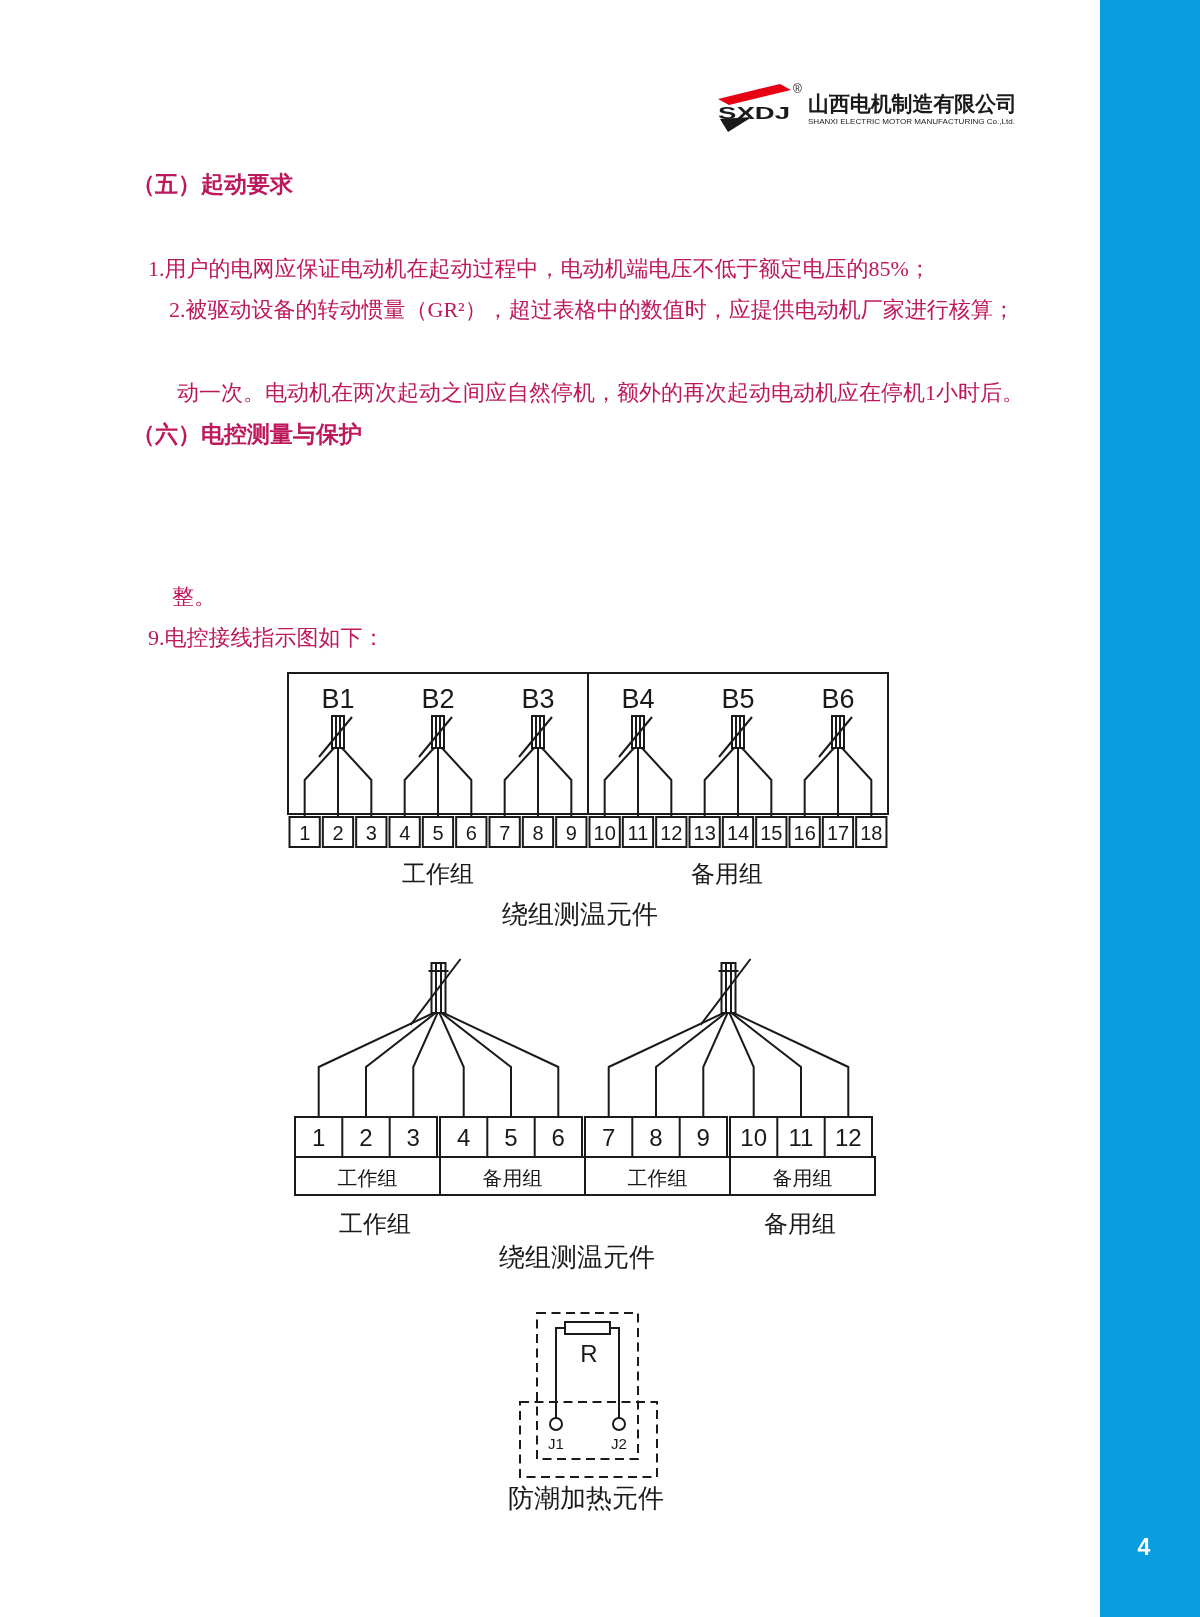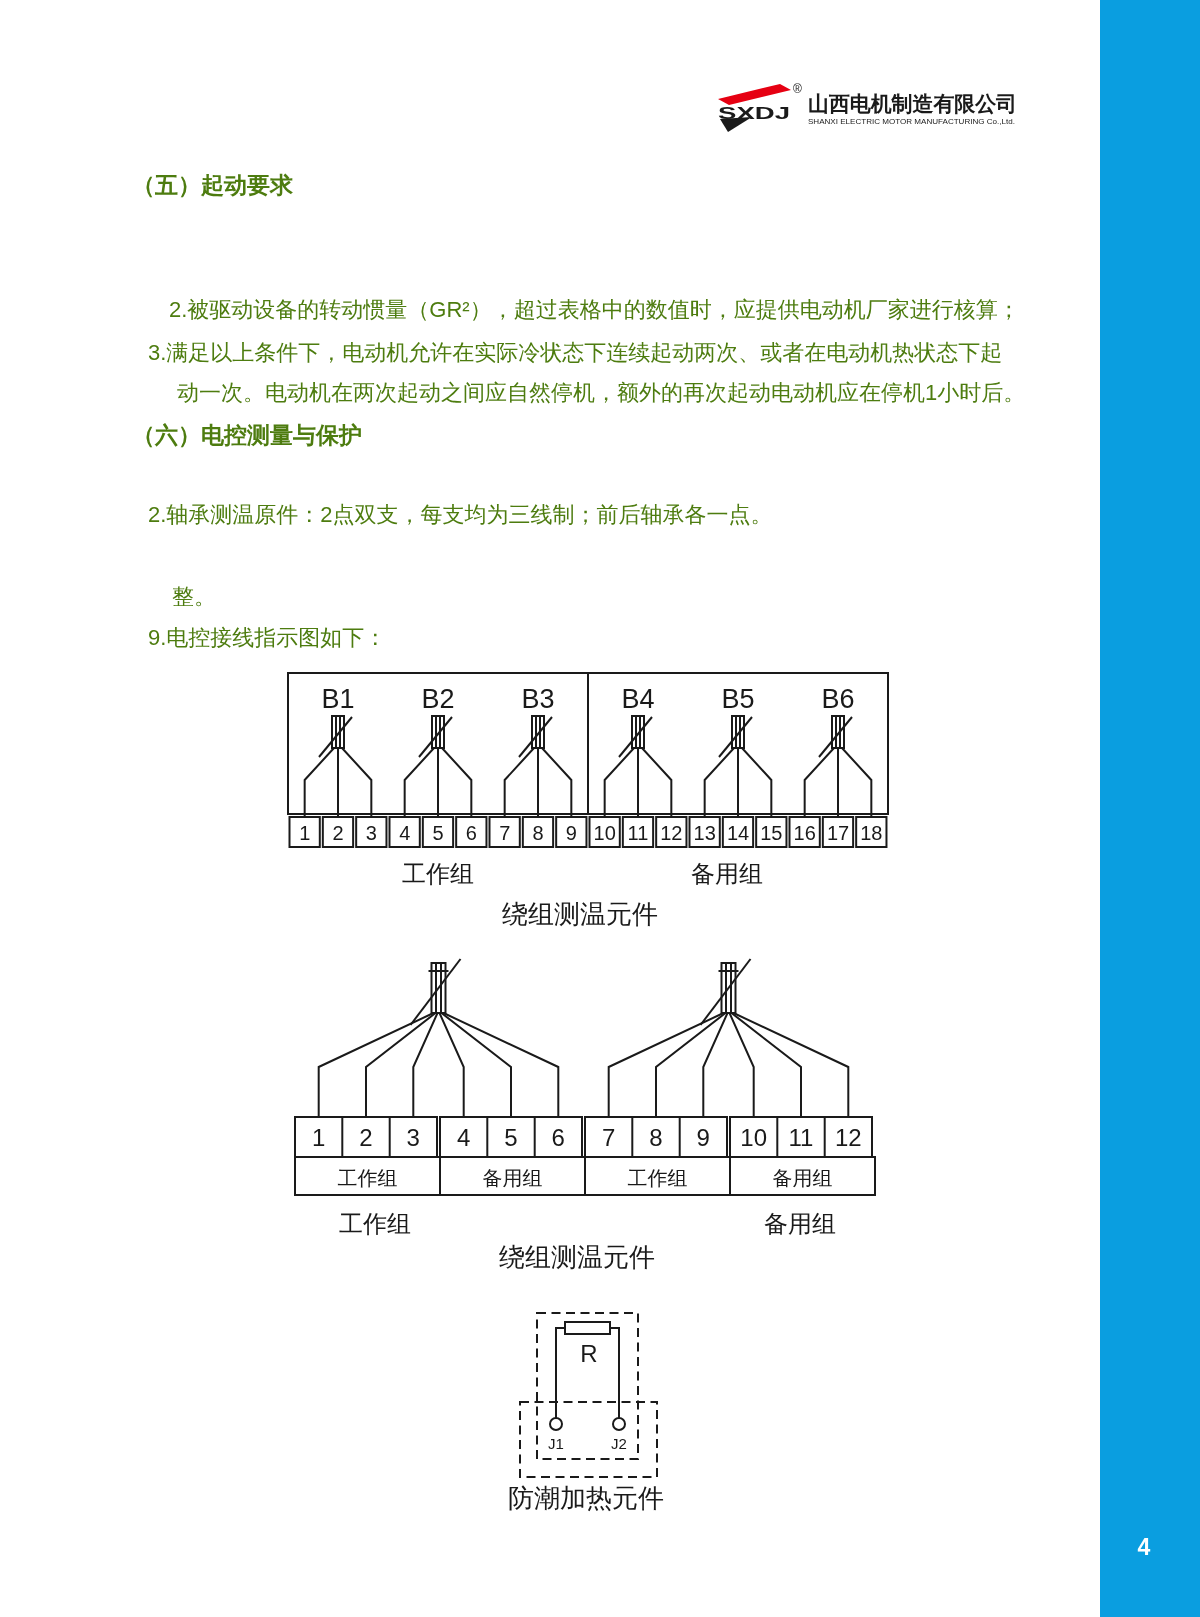--- a/index.html
+++ b/index.html
@@ -4,21 +4,21 @@
 <style>
   html,body{margin:0;padding:0;background:#e8e8e8;}
   .page{
     position:relative;width:1200px;height:1617px;background:#ffffff;
     overflow:hidden;font-family:"Liberation Sans",sans-serif;color:#1a1a1a;
     margin:0 auto;
   }
   .stripe{position:absolute;right:0;top:0;width:100px;height:1617px;background:#0a9ee0;}
   .pageno{position:absolute;left:1100px;top:1534px;width:88px;text-align:center;
     color:#ffffff;font-size:23px;font-weight:bold;}
-  .line{position:absolute;white-space:nowrap;font-size:22px;line-height:28px;color:#4d7c0f;}
+  .line{position:absolute;white-space:nowrap;font-size:22px;line-height:28px;color:#be185d;font-family:Liberation Serif, serif;}
   .h{font-weight:bold;font-size:23px;}
   svg{position:absolute;overflow:visible;}
   svg text{font-family:"Liberation Sans",sans-serif;fill:#1a1a1a;}
   .wire, .box{stroke:#1a1a1a;stroke-width:2;fill:none;}
   .dash{stroke:#1a1a1a;stroke-width:2;fill:none;stroke-dasharray:9 5.5;}
   .num{font-size:20px;text-anchor:middle;}
   .num2{font-size:24px;text-anchor:middle;}
   .blabel{font-size:27px;text-anchor:middle;}
   .glabel{font-size:24px;text-anchor:middle;}
   .gcell{font-size:20px;text-anchor:middle;}
@@ -34,26 +34,25 @@
   <svg style="left:690px;top:78px;" width="345" height="58" viewBox="0 0 345 58">
     <polygon points="28,21 90,6 101,12 39,27" fill="#e60012"></polygon>
     <polygon points="30,41 62,39 38,54" fill="#1a1a1a"></polygon>
     <text x="28" y="41" font-size="17" font-weight="bold" fill="#e60012" textLength="72" lengthAdjust="spacingAndGlyphs">SXDJ</text>
     <text x="103" y="15" font-size="12" fill="#555555">®</text>
     <text x="118" y="33" font-size="21" font-weight="bold" fill="#3b3b3b" textLength="209" lengthAdjust="spacingAndGlyphs">山西电机制造有限公司</text>
     <text x="118" y="46" font-size="8" fill="#666666" textLength="207" lengthAdjust="spacingAndGlyphs">SHANXI ELECTRIC MOTOR MANUFACTURING Co.,Ltd.</text>
   </svg>
 
   <div class="line h" style="left:132px;top:171px;">（五）起动要求</div>
+  <div class="line" style="left:148px;top:255px;">1.用户的电网应保证电动机在起动过程中，电动机端电压不低于额定电压的85%；</div>
   <div class="line" style="left:148px;top:296px;margin-left:21px;">2.被驱动设备的转动惯量（GR²），超过表格中的数值时，应提供电动机厂家进行核算；</div>
-  <div class="line" style="left:148px;top:339px;">3.满足以上条件下，电动机允许在实际冷状态下连续起动两次、或者在电动机热状态下起</div>
   <div class="line" style="left:177px;top:379px;">动一次。电动机在两次起动之间应自然停机，额外的再次起动电动机应在停机1小时后。</div>
 
   <div class="line h" style="left:132px;top:421px;text-align:right;">（六）电控测量与保护</div>
-  <div class="line" style="left:148px;top:501px;">2.轴承测温原件：2点双支，每支均为三线制；前后轴承各一点。</div>
   <div class="line" style="left:172px;top:583px;">整。</div>
   <div class="line" style="left:148px;top:624px;">9.电控接线指示图如下：</div>
 
   <svg style="left:282px;top:660px;" width="620" height="270" viewBox="0 0 620 270">
     <defs>
       <g id="d1p" class="wire">
         <rect x="-6" y="56" width="12" height="32"></rect>
         <line x1="-2" y1="56" x2="-2" y2="88"></line>
         <line x1="2" y1="56" x2="2" y2="88"></line>
         <line x1="-19" y1="97" x2="14" y2="57"></line>

